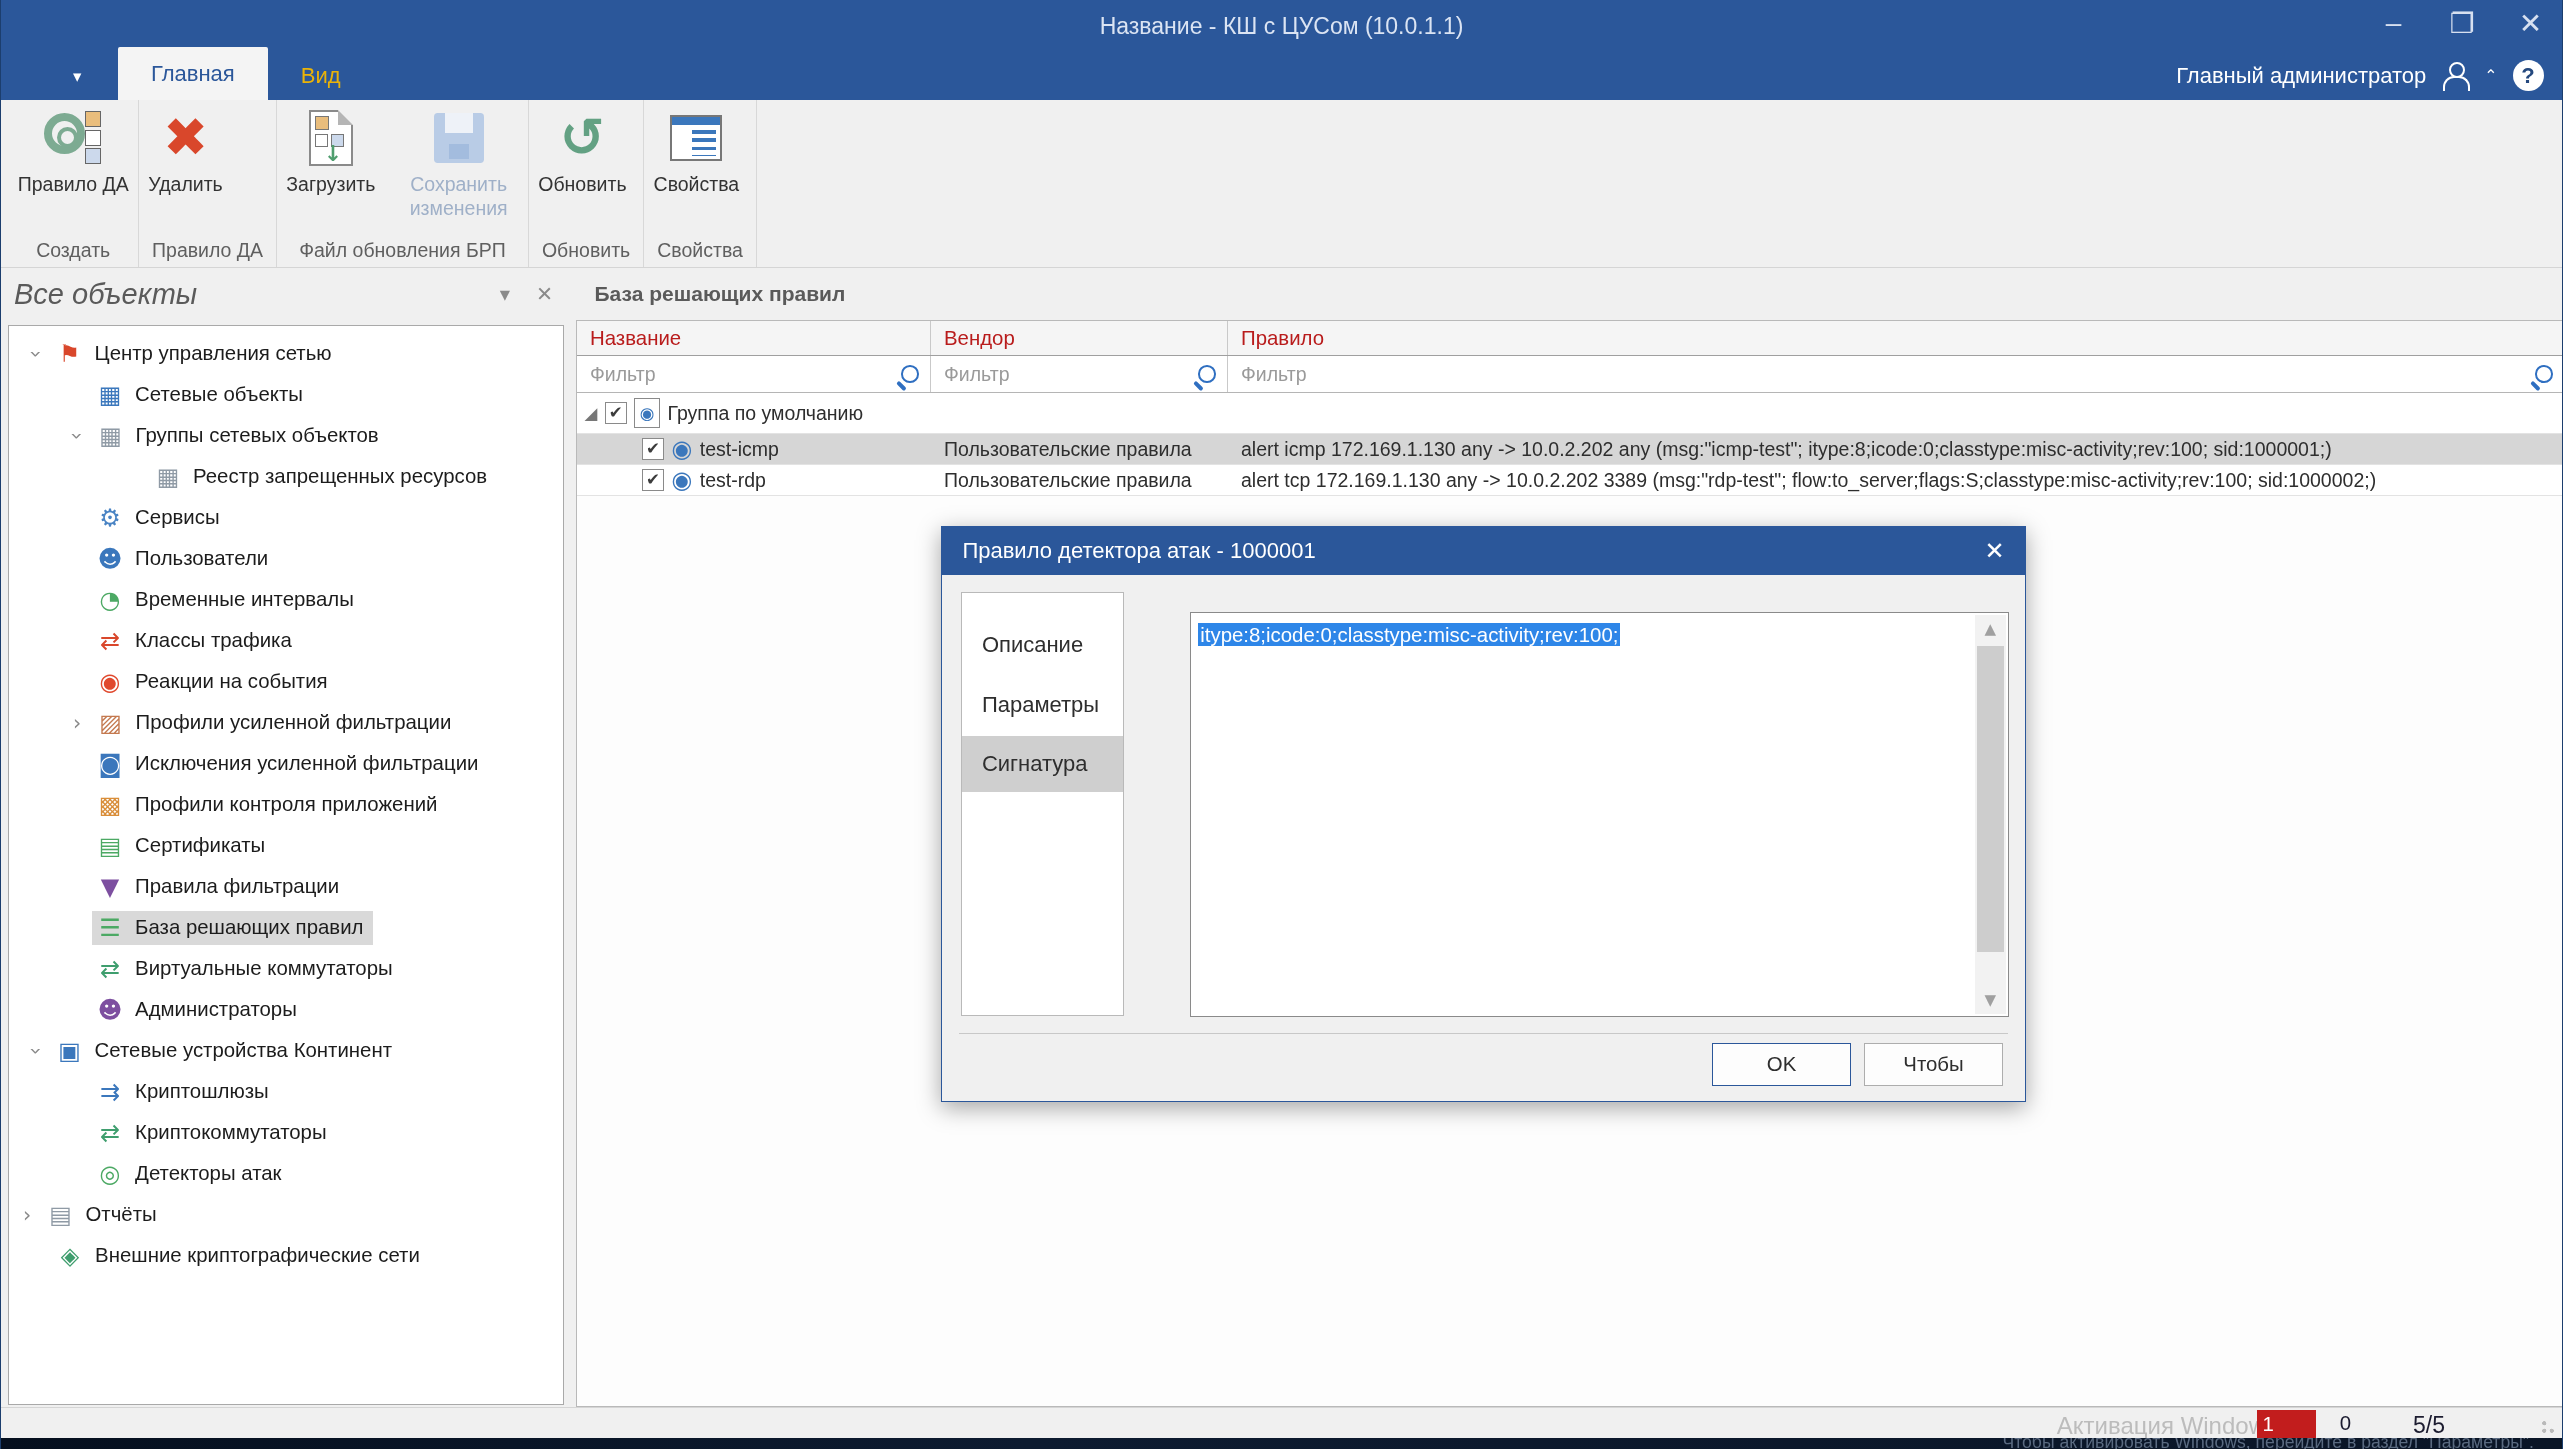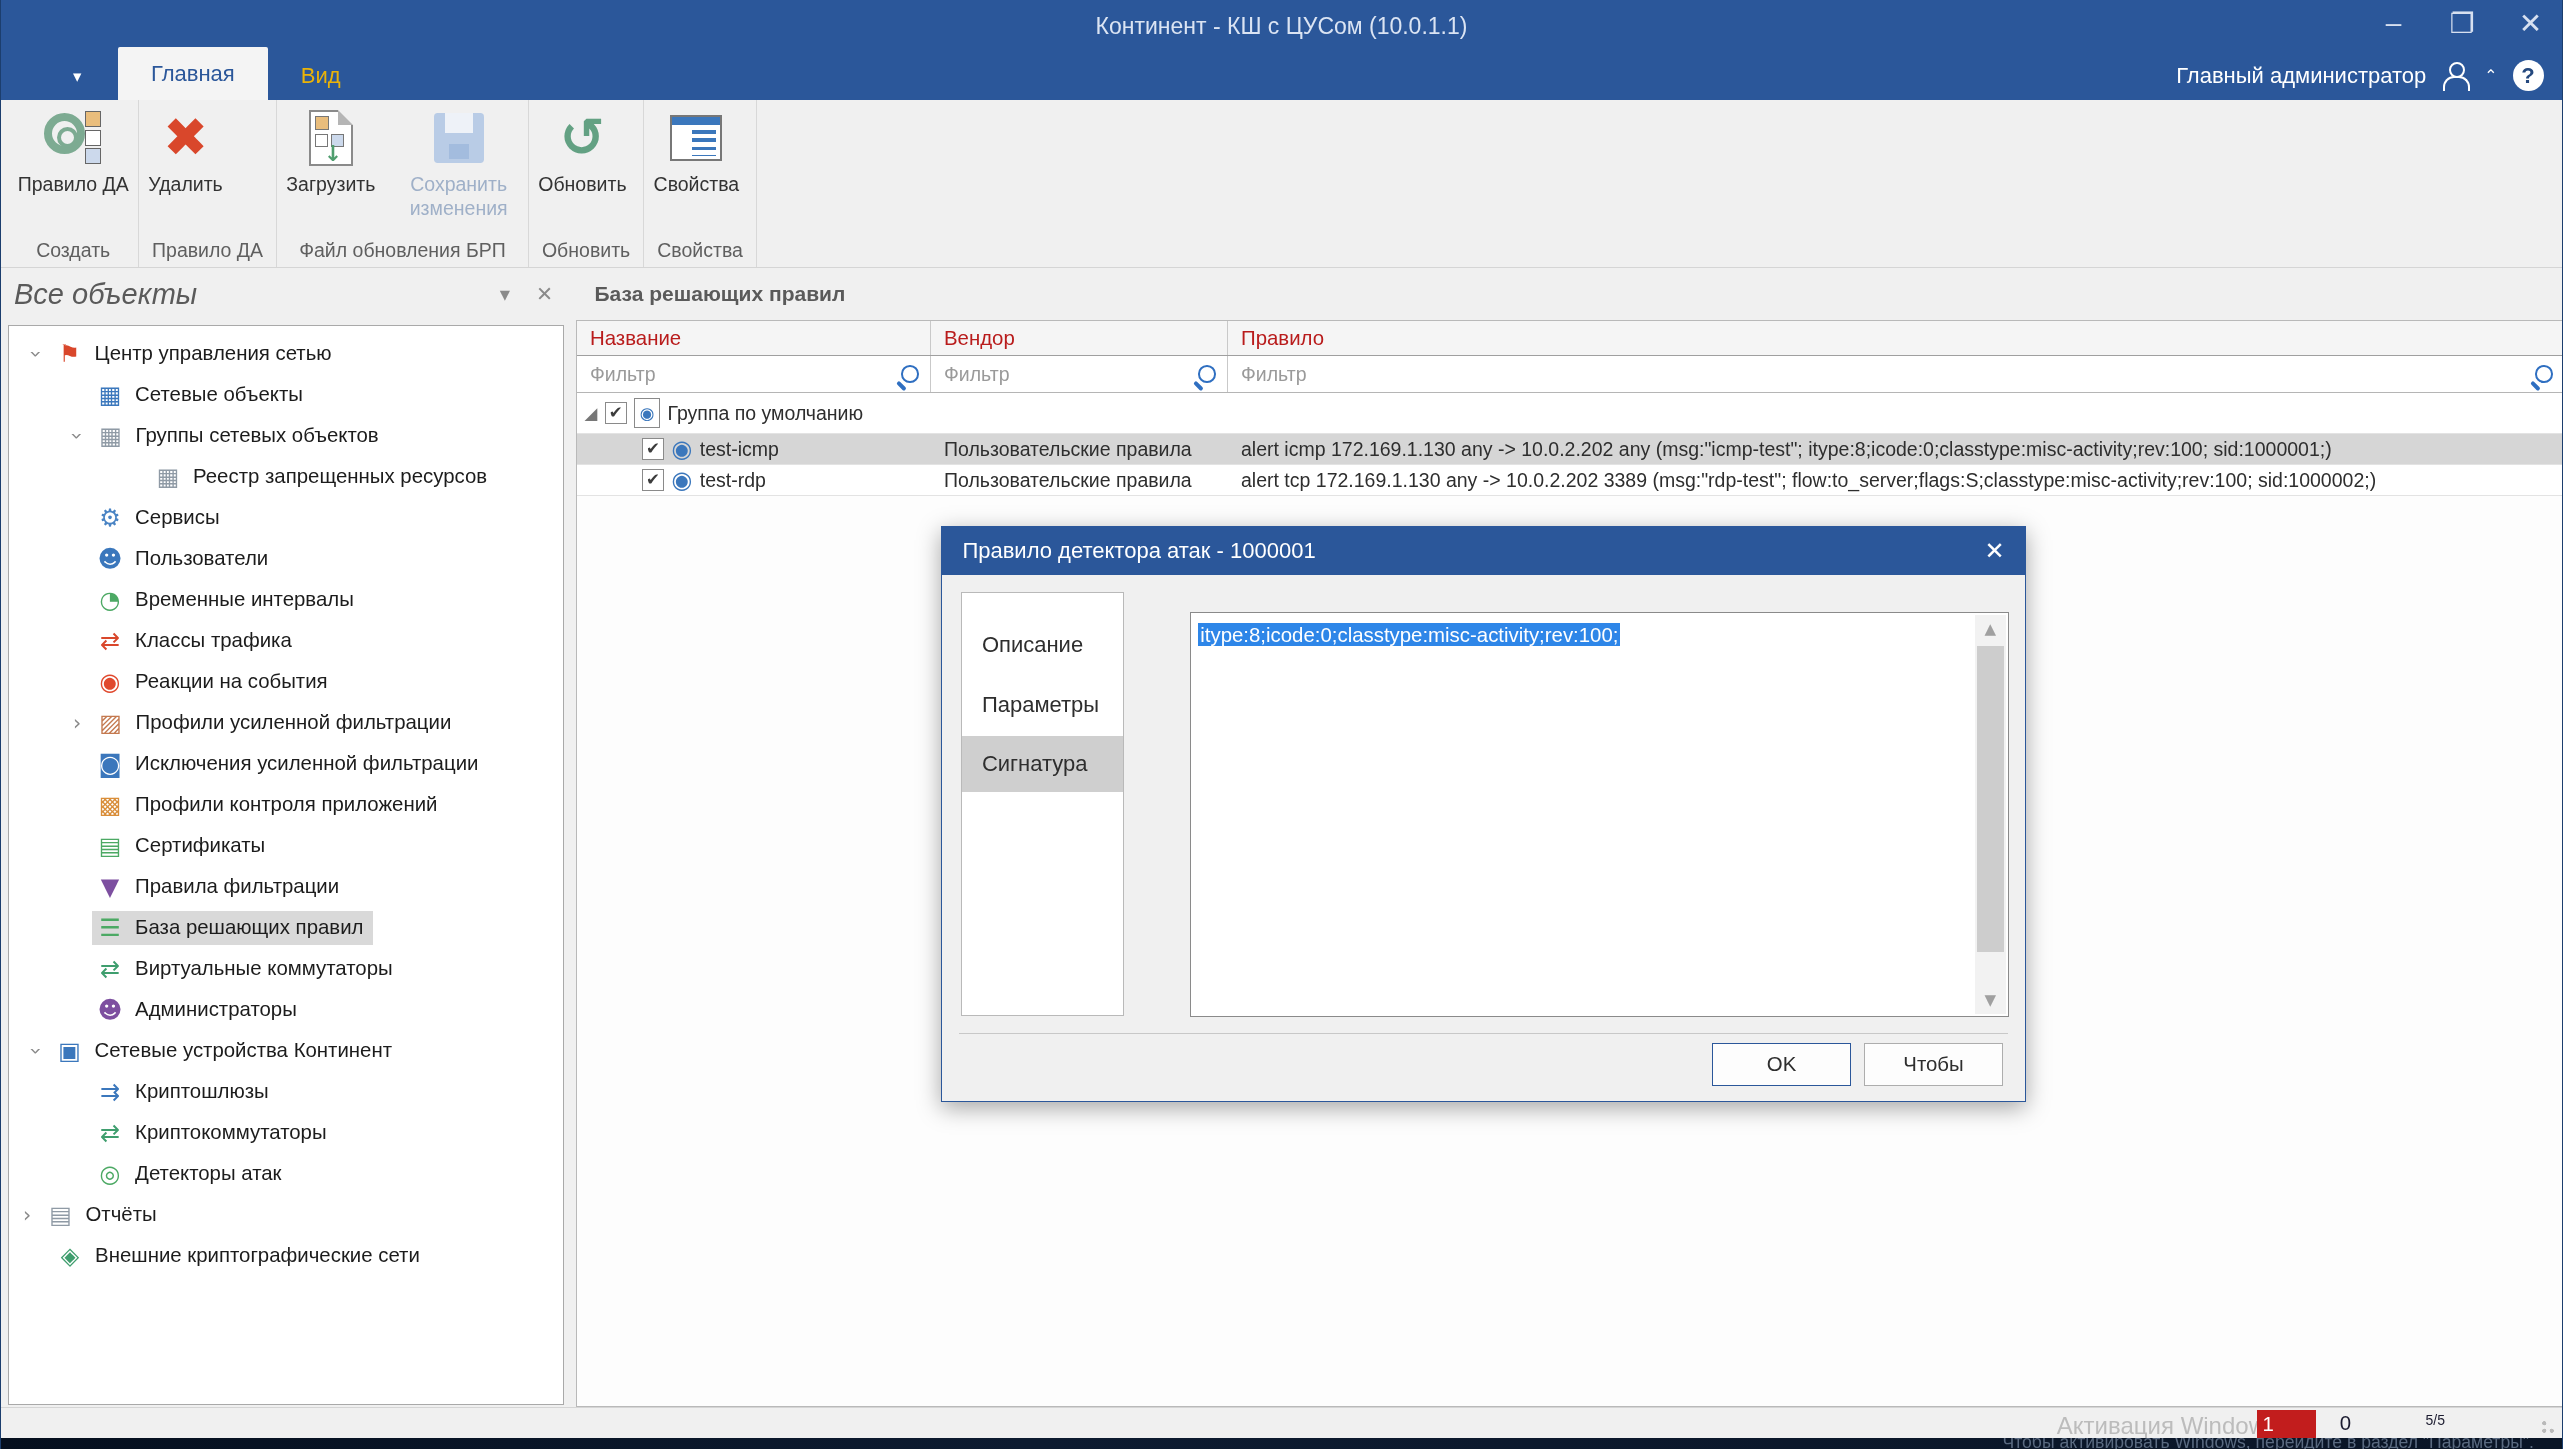--- a/index.html
+++ b/index.html
@@ -142,36 +142,36 @@
     border:0.9px solid #adadad; text-align:center; line-height:41px; }
   .btn.default { border:1.9px solid #2b579a; }
 
   
   .statusbar { position:absolute; left:0; top:1407px; width:100%; height:31.5px; background:#f0f0f0;
     border-top:0.9px solid #d5d5d5; }
   .watermark { position:absolute; right:284px; top:3.7px; font-size:24px; color:#bcbcbc; }
   .badge-red { position:absolute; right:246px; top:1.9px; width:59px; height:28px; background:#c21d1d;
     color:#fff; font-size:20.4px; padding-left:5.6px; line-height:28px; }
   .cnt-zero { position:absolute; right:211px; top:3.7px; font-size:20.4px; color:#1c1c30; }
-  .cnt-ratio { position:absolute; right:117px; top:3.7px; font-size:14px; color:#1c1c30; }
+  .cnt-ratio { position:absolute; right:117px; top:3.7px; font-size:23px; color:#1c1c30; }
   .grip { position:absolute; right:7.4px; top:7.4px; width:18.5px; height:18.5px;
     background:radial-gradient(circle at 2.8px 2.8px, #b5b5b5 1.9px, transparent 2.3px),
                radial-gradient(circle at 10.2px 2.8px, #b5b5b5 1.9px, transparent 2.3px),
                radial-gradient(circle at 10.2px 10.2px, #b5b5b5 1.9px, transparent 2.3px),
                radial-gradient(circle at 2.8px 10.2px, transparent 0, transparent 100%);
     background-repeat:no-repeat; transform:rotate(180deg); opacity:.9; }
   .bottomstrip { position:absolute; left:0; top:1438px; width:100%; height:15px;
     background:linear-gradient(90deg,#050f1e,#0d1b30 40%,#0a1526); overflow:hidden; }
   .hint { position:absolute; right:28px; top:-5.6px; font-size:17.6px; color:#5a6a80; white-space:nowrap; }
 </style>
 </head>
 <body>
 
 <div class="titlebar">
-  <span class="title-text">Континент - КШ с ЦУСом (10.0.1.1)</span>
+  <span class="title-text">Название - КШ с ЦУСом (10.0.1.1)</span>
   <div class="win-controls">
     <span>–</span>
     <span class="wc-max">❐</span>
     <span>✕</span>
   </div>
 </div>
 
 <div class="tabrow">
   <span class="qa-caret ic">▾</span>
   <div class="tabs">

